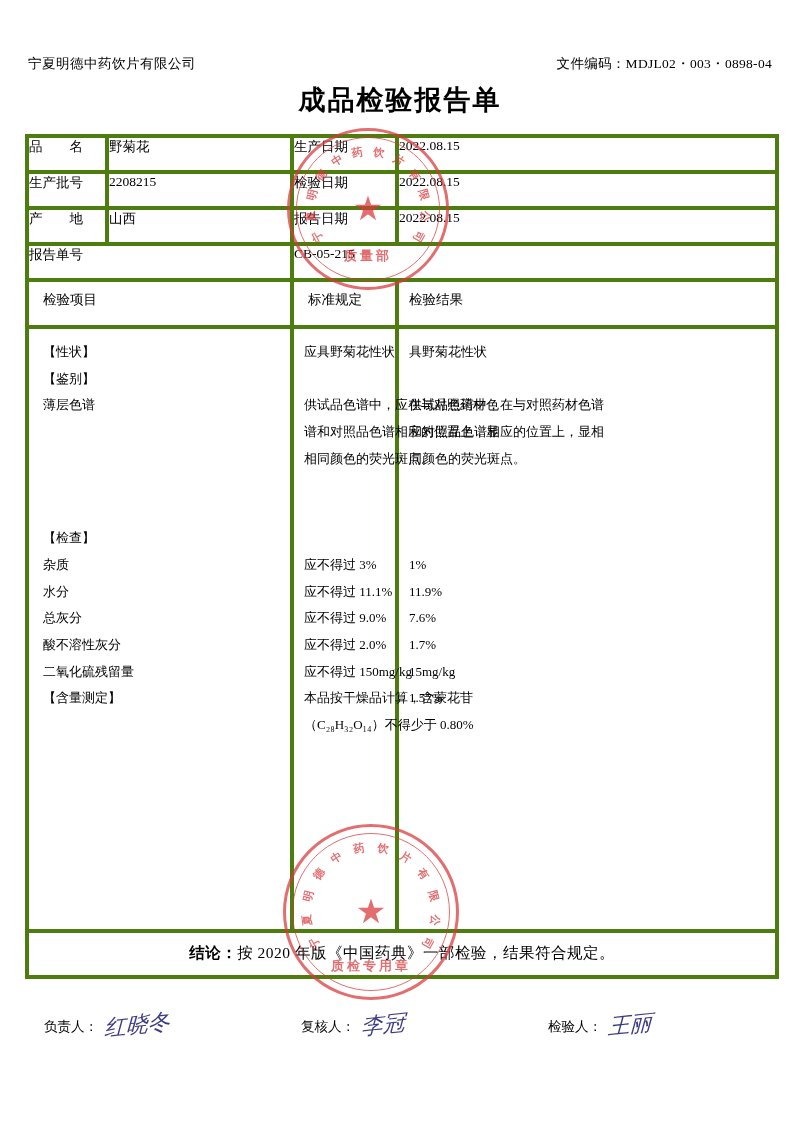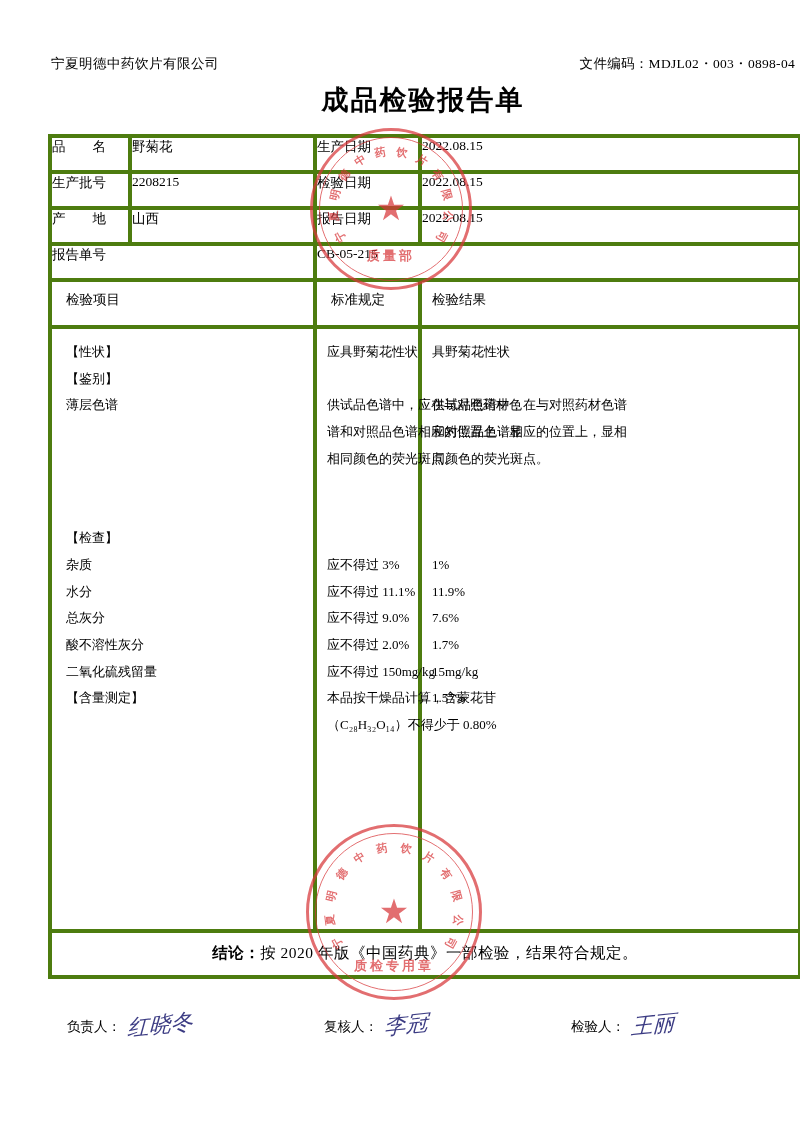--- a/index.html
+++ b/index.html
@@ -14,21 +14,20 @@
     color: #000;
     position: relative;
     overflow: hidden;
   }
   .page {
     position: relative;
     width: 668px;
     height: 1131px;
     box-sizing: border-box;
     padding: 0;
-    margin-left: 23px;
   }
 
   
   .top-row {
     position: absolute;
     left: 28px;
     top: 55px;
     width: 744px;
     display: flex;
     justify-content: space-between;

